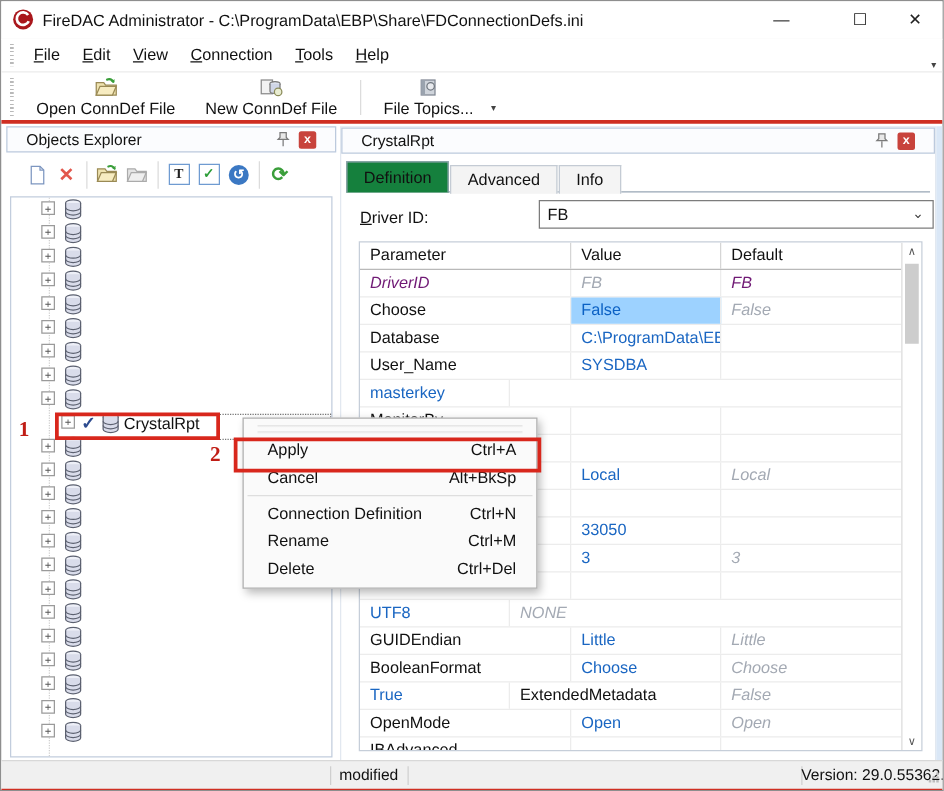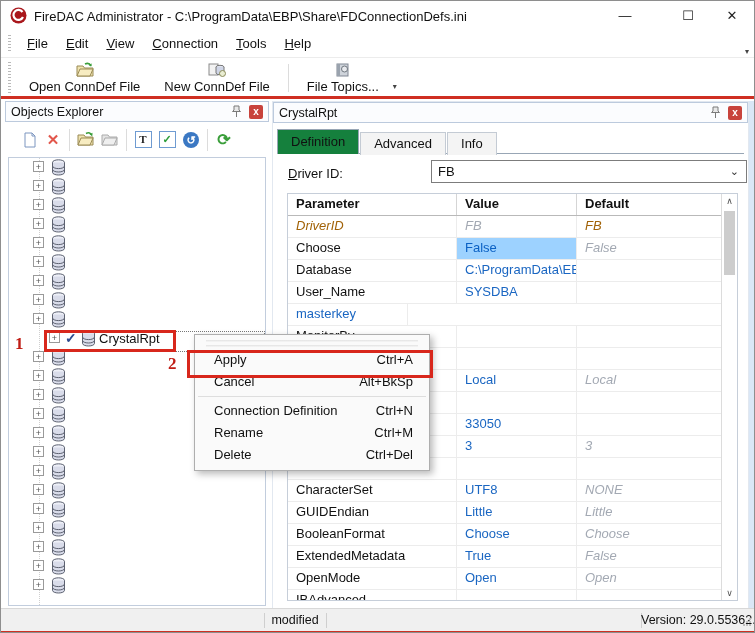--- a/index.html
+++ b/index.html
@@ -27,21 +27,21 @@
   .toolbar .items{position:absolute;left:16px;top:0;height:39px;display:flex;align-items:center}
   .tbtn{display:inline-flex;flex-direction:column;align-items:center;justify-content:center;height:38px;padding:0 12px;font-size:13px}
   .tbtn .ticon{height:17px;display:flex;align-items:center}
   .tsep{width:1px;height:28px;background:#dcdcdc;margin:0 6px}
   .tb-caret{font-size:8px;color:#444;align-self:flex-end;margin:0 0 6px 2px}
   
   .redline-top{position:absolute;left:0;top:95px;right:0;height:3px;background:#cf2f22;z-index:5}
   .redline-bottom{position:absolute;left:0;top:630px;right:0;height:3px;background:#cf2f22;z-index:5}
   
   .panel-hdr{position:absolute;left:0;right:0;top:0;height:21px;background:#fbfcfe;border:1px solid #bccadd;
-    display:flex;align-items:center;padding:0 5px;box-sizing:border-box;font-size:12.5px}
+    display:flex;align-items:center;padding:0 15px;box-sizing:border-box;font-size:12.5px}
   .pin{margin-left:auto;width:13px;height:13px}
   .closebox{width:14px;height:14px;background:#c8433c;color:#fff;font:bold 10px/14px "Liberation Sans",sans-serif;
     text-align:center;margin-left:6px;border-radius:2px}
   .lpanel{position:absolute;left:4px;top:100px;width:264px;height:508px;background:#fff}
   .rpanel{position:absolute;left:271px;top:100px;width:477px;height:508px;background:#fff;border:1px solid #e2e8f0;box-sizing:border-box}
   .redge{position:absolute;left:748px;top:100px;width:5px;height:508px;background:#dae7f6}
   
   .ex-toolbar{position:absolute;left:0;top:24px;right:0;height:29px;display:flex;align-items:center;padding-left:12px}
   .exbtn{width:24px;height:22px;display:flex;align-items:center;justify-content:center}
   .exsep{width:1px;height:22px;background:#dcdcdc;margin:0 4px}
@@ -75,27 +75,27 @@
   .tab.active{background:#15803d;border-color:#98a6b5;height:24px;line-height:24px;top:0;z-index:2}
   .driver-label{position:absolute;left:15px;top:64px;font-size:13px}
   .driver-label::first-letter{text-decoration:underline}
   .combo{position:absolute;left:158px;top:58px;width:316px;height:23px;border:1px solid #7c7c7c;background:#fff;
     box-sizing:border-box;line-height:21px;padding-left:6px;font-size:13px}
   .combo .caret{position:absolute;right:7px;top:0;font-size:11px;color:#333}
   
   .grid{position:absolute;left:14px;right:10px;top:91px;bottom:7px;border:1px solid #c6ced9;box-sizing:border-box;overflow:hidden;background:#fff}
   .gbody{position:absolute;left:0;right:15px;top:0;bottom:0}
   .grow{display:flex;height:21px;border-bottom:1px solid #ececec;font-size:13px}
-  .grow.ghead{height:21px;font-weight:bold;border-bottom:1px solid #b9b9b9}
+  .grow.ghead{height:21px;font-weight:normal;border-bottom:1px solid #b9b9b9}
   .gc{box-sizing:border-box;padding:2px 0 0 8px;border-right:1px solid #ececec;white-space:nowrap;overflow:hidden}
   .ghead .gc{border-right:1px solid #d5d5d5}
   .gc.c0{width:169px}.gc.c1{width:120px}.gc.c2{flex:1;border-right:none}
   .gval{color:#1a66c2}
   .gdef{color:#a3a9b3;font-style:italic}
-  .muted .gc{color:#a16207;font-style:italic}
+  .muted .gc{color:#701a75;font-style:italic}
   .muted .gval{color:#a3a9b3}
   .selcell{background:#9dd2ff;color:#0b61c4 !important}
   .vscroll{position:absolute;right:0;top:0;bottom:0;width:15px;border-left:1px solid #dcdcdc;background:#fff}
   .vscroll .arr{position:absolute;left:0;width:100%;text-align:center;font-size:9px;color:#555}
   .vscroll .up{top:2px}.vscroll .dn{bottom:2px}
   .vscroll .thumb{position:absolute;left:2px;right:2px;top:17px;height:64px;background:#cdcdcd}
   
   .cmenu{position:absolute;left:193px;top:333px;width:236px;background:#fafafa;border:1px solid #aeaeae;
     box-shadow:3px 3px 7px rgba(0,0,0,.28);z-index:40;padding:2px 2px 4px 2px;box-sizing:border-box}
   .mline{height:2px;margin:3px 9px 2px 9px;background:linear-gradient(to bottom,#e2e2e2,#f7f7f7)}
@@ -524,37 +524,36 @@
           <span class="gc c0"></span>
           <span class="gc c1 gval">3</span>
           <span class="gc c2 gdef">3</span>
         </div>
         <div class="grow">
           <span class="gc c0"></span>
           <span class="gc c1 gval"></span>
           <span class="gc c2 gdef"></span>
         </div>
         <div class="grow">
-          <span class="gc c0">CharacterSet</span>
           <span class="gc c1 gval">UTF8</span>
           <span class="gc c2 gdef">NONE</span>
         </div>
         <div class="grow">
           <span class="gc c0">GUIDEndian</span>
           <span class="gc c1 gval">Little</span>
           <span class="gc c2 gdef">Little</span>
         </div>
         <div class="grow">
           <span class="gc c0">BooleanFormat</span>
           <span class="gc c1 gval">Choose</span>
           <span class="gc c2 gdef">Choose</span>
         </div>
         <div class="grow">
+          <span class="gc c1 gval">True</span>
           <span class="gc c0">ExtendedMetadata</span>
-          <span class="gc c1 gval">True</span>
           <span class="gc c2 gdef">False</span>
         </div>
         <div class="grow">
           <span class="gc c0">OpenMode</span>
           <span class="gc c1 gval">Open</span>
           <span class="gc c2 gdef">Open</span>
         </div>
         <div class="grow">
           <span class="gc c0">IBAdvanced</span>
           <span class="gc c1 gval"></span>

